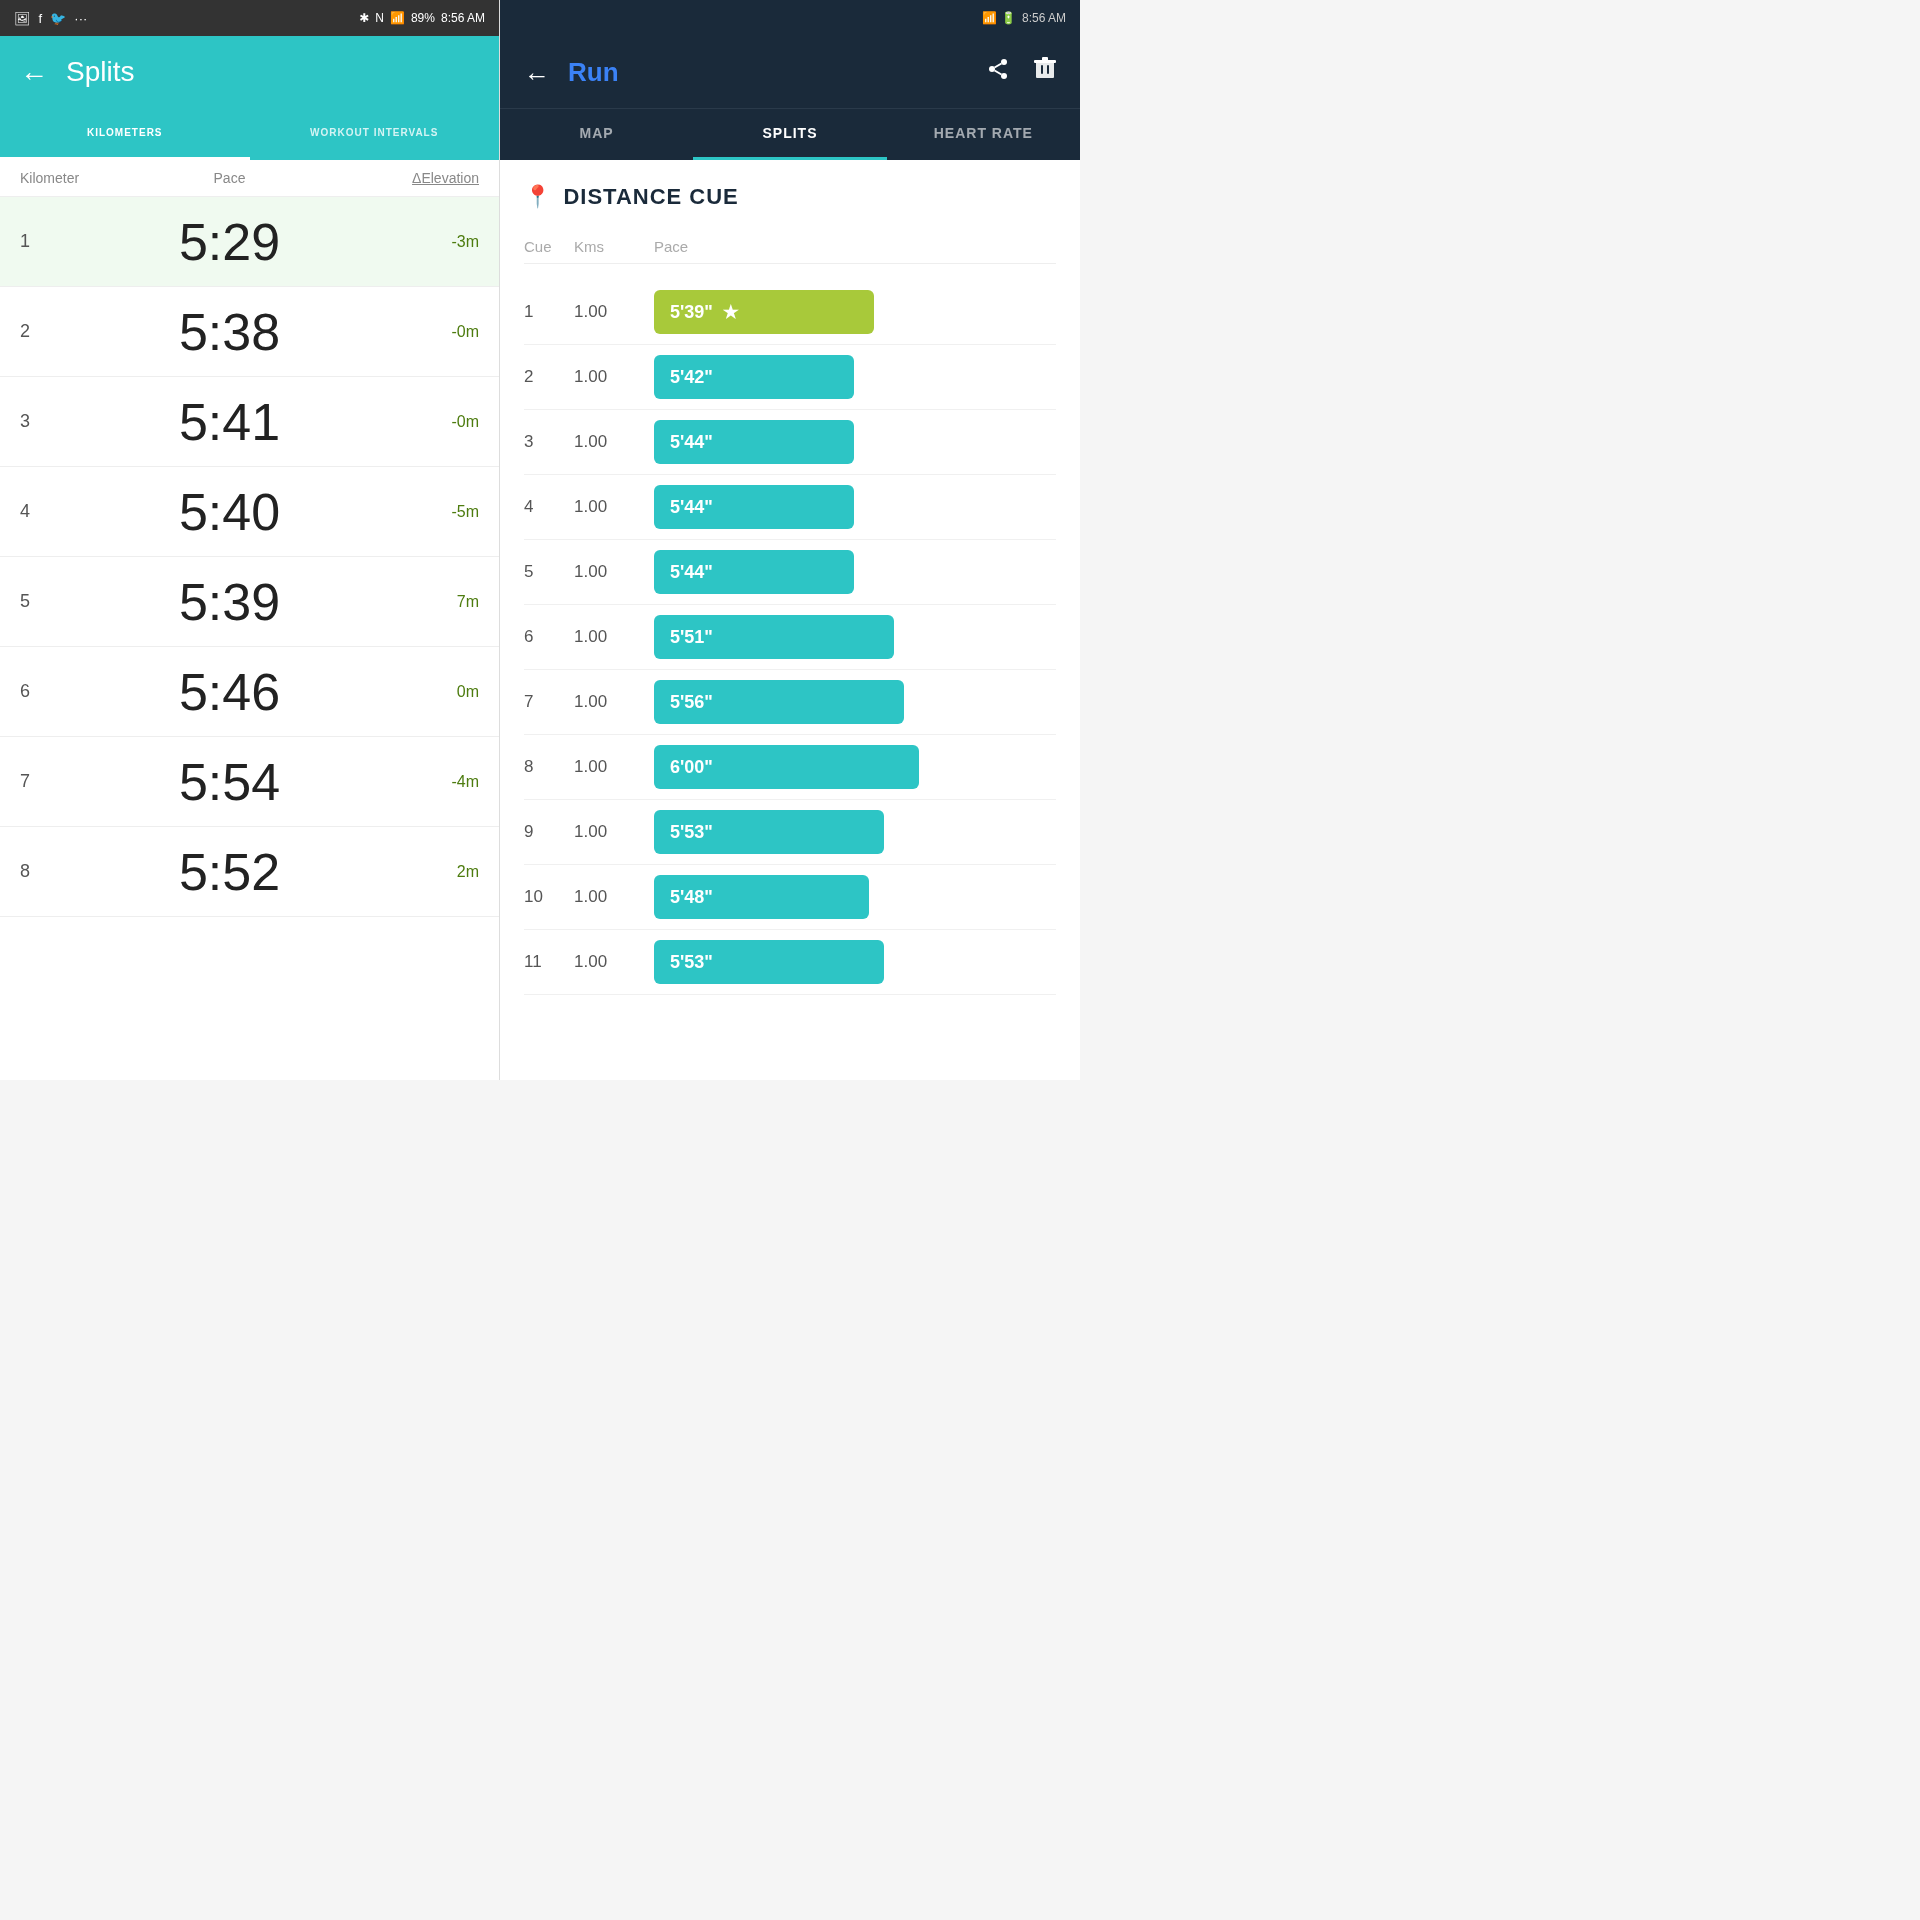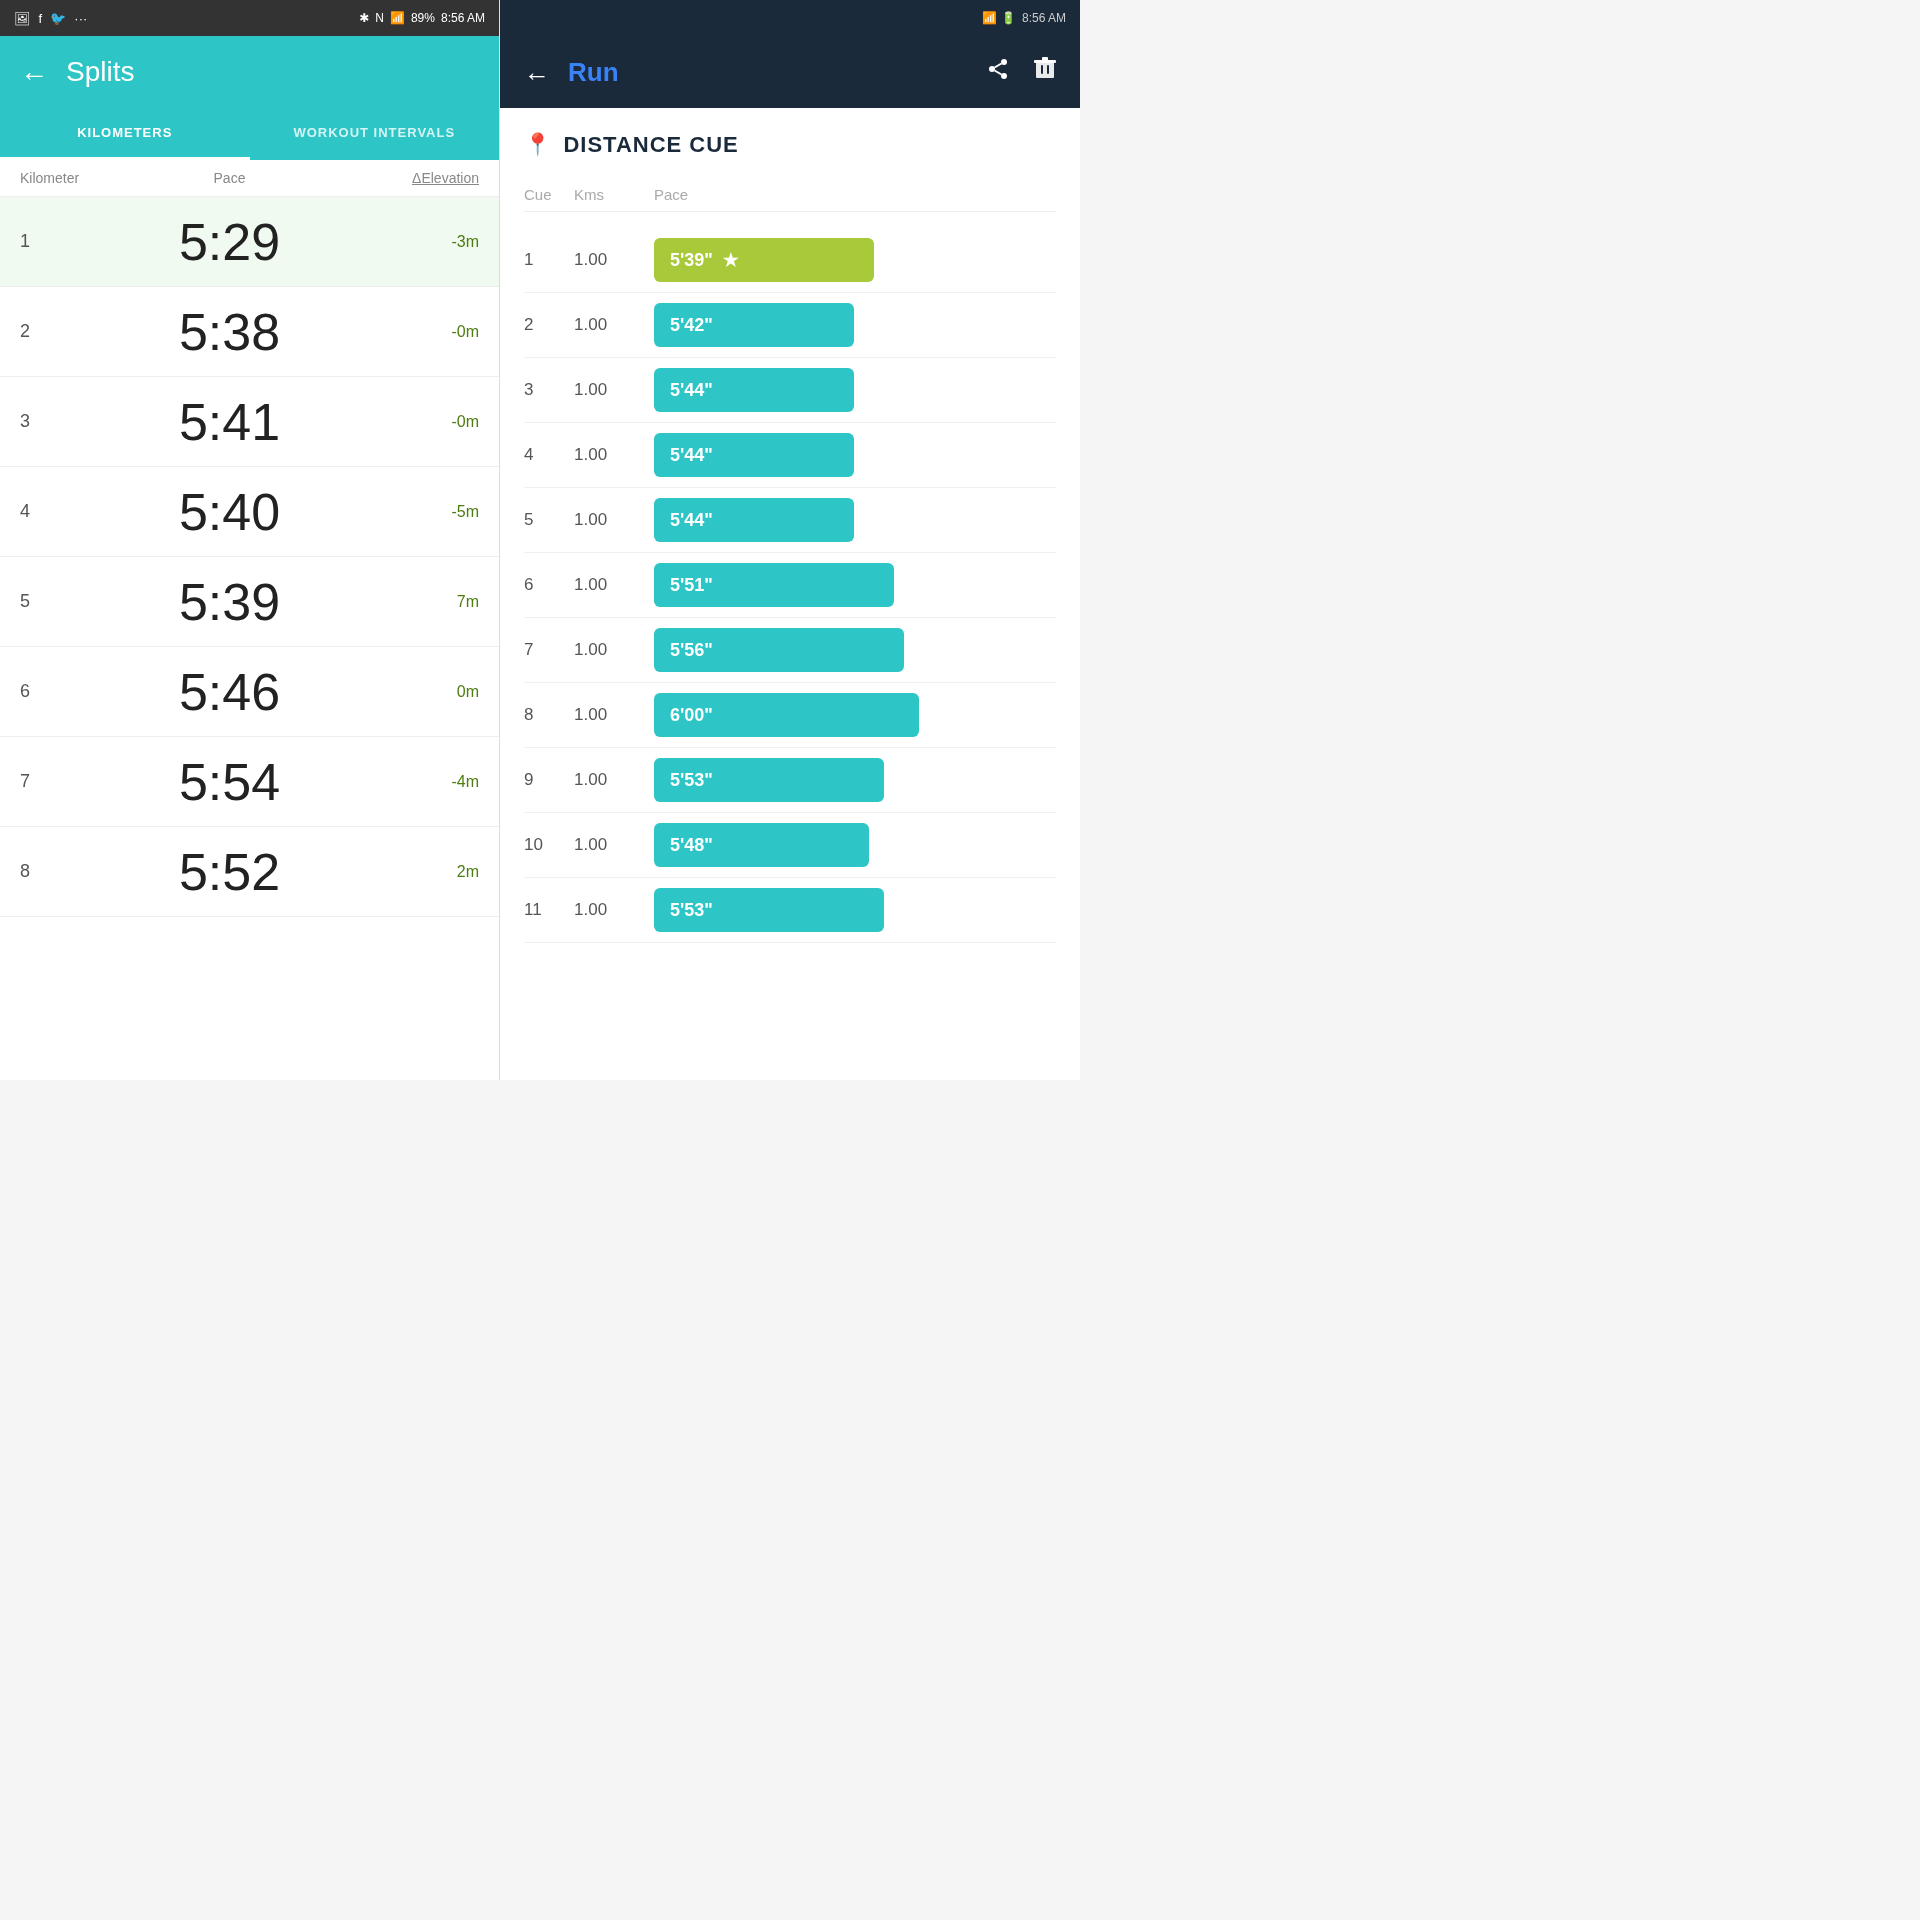--- a/index.html
+++ b/index.html
@@ -60,21 +60,21 @@
       display: flex;
       background: #2dc5c5;
       height: 52px;
     }
     .left-tab {
       flex: 1;
       display: flex;
       align-items: center;
       justify-content: center;
       color: rgba(255,255,255,0.8);
-      font-size: 13px;
+      font-size: 10px;
       font-weight: 600;
       letter-spacing: 1px;
       cursor: pointer;
       border-bottom: 3px solid transparent;
       text-transform: uppercase;
     }
     .left-tab.active {
       color: #fff;
       border-bottom: 3px solid #fff;
     }
@@ -376,20 +376,31 @@
           <rect x="2" y="5" width="18" height="16" rx="1" fill="white" opacity="0.9"></rect>
           <rect x="0" y="3" width="22" height="3" rx="1" fill="white"></rect>
           <rect x="8" y="0" width="6" height="4" rx="1" fill="white"></rect>
           <rect x="7" y="8" width="2" height="9" rx="1" fill="#1a2a3a"></rect>
           <rect x="13" y="8" width="2" height="9" rx="1" fill="#1a2a3a"></rect>
         </svg>
       </span>
     </div>
   </div>
 
+  <div class="right-tabs">
+    <div class="right-tab">
+      <span>MAP</span>
+    </div>
+    <div class="right-tab active">
+      <span>SPLITS</span>
+    </div>
+    <div class="right-tab">
+      <span>HEART RATE</span>
+    </div>
+  </div>
 
   <div class="right-content">
 
     <div class="distance-cue-header">
       <span class="pin-icon">📍</span>
       <span class="distance-cue-title">DISTANCE CUE</span>
     </div>
 
     <div class="cue-column-headers">
       <span class="cue-col-num">Cue</span>

